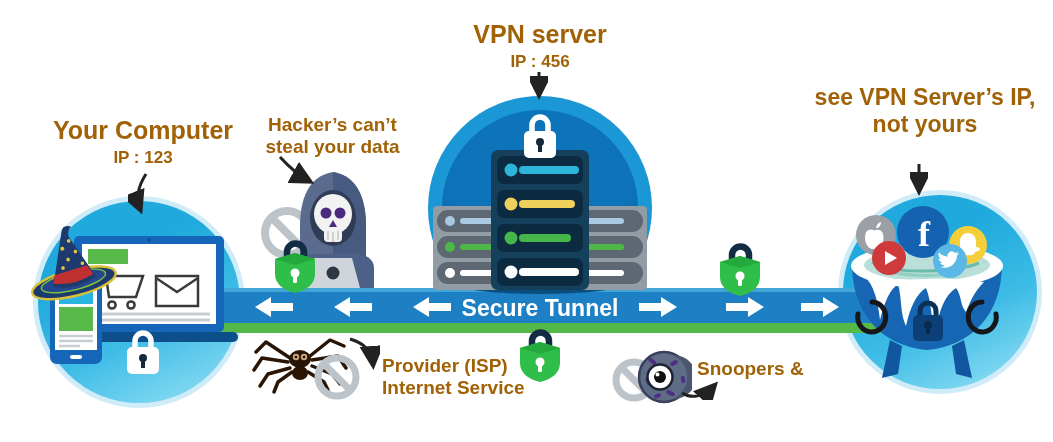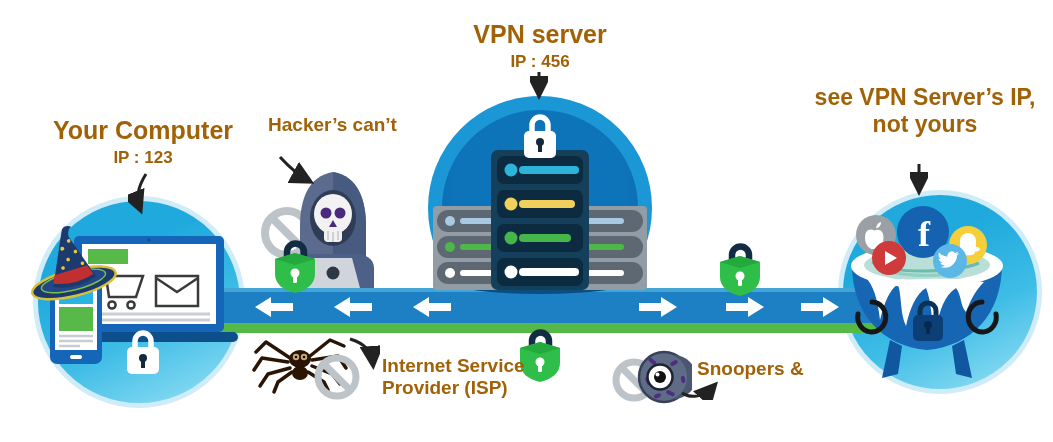--- a/index.html
+++ b/index.html
@@ -29,20 +29,21 @@
 <div class="stage">
 
   <div class="abs circle circle-cyan" style="left:33px;top:196px;width:202px;height:202px;"></div>
   <div class="abs circle circle-blue" style="left:428px;top:96px;width:196px;height:196px;"></div>
   <div class="abs circle circle-cyan" style="left:838px;top:190px;width:194px;height:194px;"></div>
 
   <div class="abs z2" style="left:135px;top:288px;width:800px;">
     <div class="tunnel-blue"></div>
     <div class="tunnel-green"></div>
   </div>
+  <div class="abs tunnel-label" style="left:450px;top:295px;width:180px;">Secure Tunnel</div>
 
   <div class="abs z3" style="left:255px;top:297px;">
     <svg width="38" height="20">
         <path d="M0,10 L16,0 V6 H38 V14 H16 V20 Z" fill="#fff"></path>
       </svg>
     </div>
   <div class="abs z3" style="left:334px;top:297px;">
     <svg width="38" height="20">
         <path d="M0,10 L16,0 V6 H38 V14 H16 V20 Z" fill="#fff"></path>
       </svg>
@@ -145,20 +146,21 @@
     <svg width="36" height="52" viewBox="0 0 36 52">
       <path d="M10,24 v-7 a8,8 0 0 1 16,0 v7" stroke="#fff" stroke-width="5.5" fill="none"></path>
       <rect x="2" y="23" width="32" height="27" rx="5" fill="#fff"></rect>
       <circle cx="18" cy="34" r="4" fill="#15293c"></circle>
         <rect x="16" y="34" width="4" height="10" fill="#15293c"></rect>
     </svg>
   </div>
 
   <div class="abs lbl t-small" style="left:255px;top:114px;width:155px;">
     <div>Hacker’s can’t</div>
+    <div>steal your data</div>
   </div>
   <div class="abs z6" style="left:276px;top:153px;">
     <svg width="44" height="36">
       <defs>
           <marker id="m2" markerWidth="8" markerHeight="8" refX="6" refY="4" orient="auto">
             <path d="M0,0 L8,4 L0,8 Z" fill="#222"></path>
           </marker>
         </defs>
       <path d="M4,4 C14,15 22,22 33,28" stroke="#222" stroke-width="3" fill="none" marker-end="url(#m2)"></path>
     </svg>
@@ -305,22 +307,22 @@
     <svg width="34" height="40">
       <defs>
           <marker id="m4" markerWidth="8" markerHeight="8" refX="6" refY="4" orient="auto">
             <path d="M0,0 L8,4 L0,8 Z" fill="#222"></path>
           </marker>
         </defs>
       <path d="M4,6 C18,10 26,19 27,31" stroke="#222" stroke-width="3" fill="none" marker-end="url(#m4)"></path>
     </svg>
   </div>
   <div class="abs lbl t-small left-align" style="left:382px;top:355px;width:150px;">
+    <div>Provider (ISP)</div>
     <div>Internet Service</div>
-    <div>Provider (ISP)</div>
   </div>
 
   <div class="abs z3" style="left:610px;top:356px;">
     <svg width="48" height="48" viewBox="0 0 48 48">
       <circle cx="24" cy="24" r="18" stroke="#bcc3c9" stroke-width="7" fill="none"></circle>
       <line x1="12" y1="12" x2="36" y2="36" stroke="#bcc3c9" stroke-width="7"></line>
     </svg>
   </div>
   <div class="abs z4" style="left:636px;top:349px;">
     <svg width="56" height="56" viewBox="0 0 56 56">

